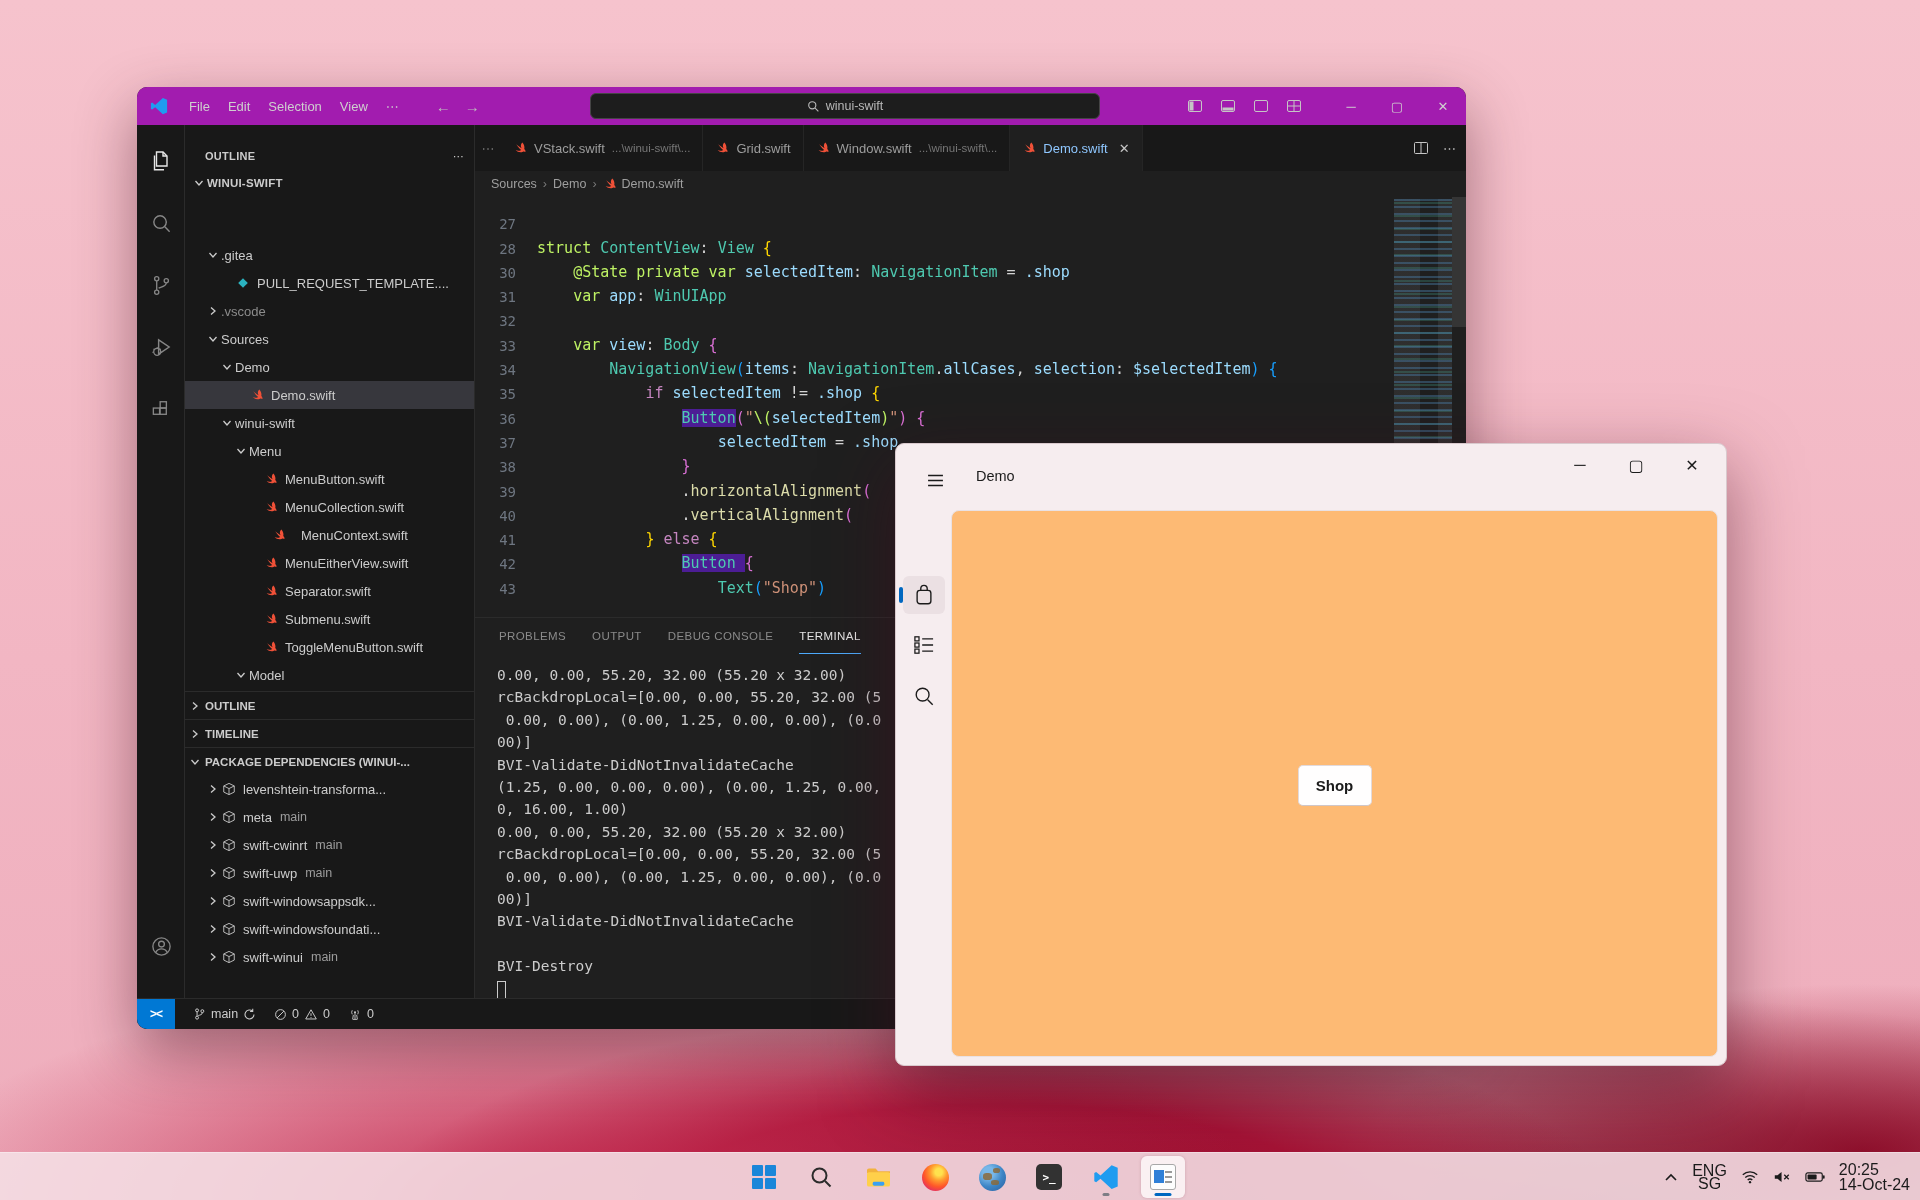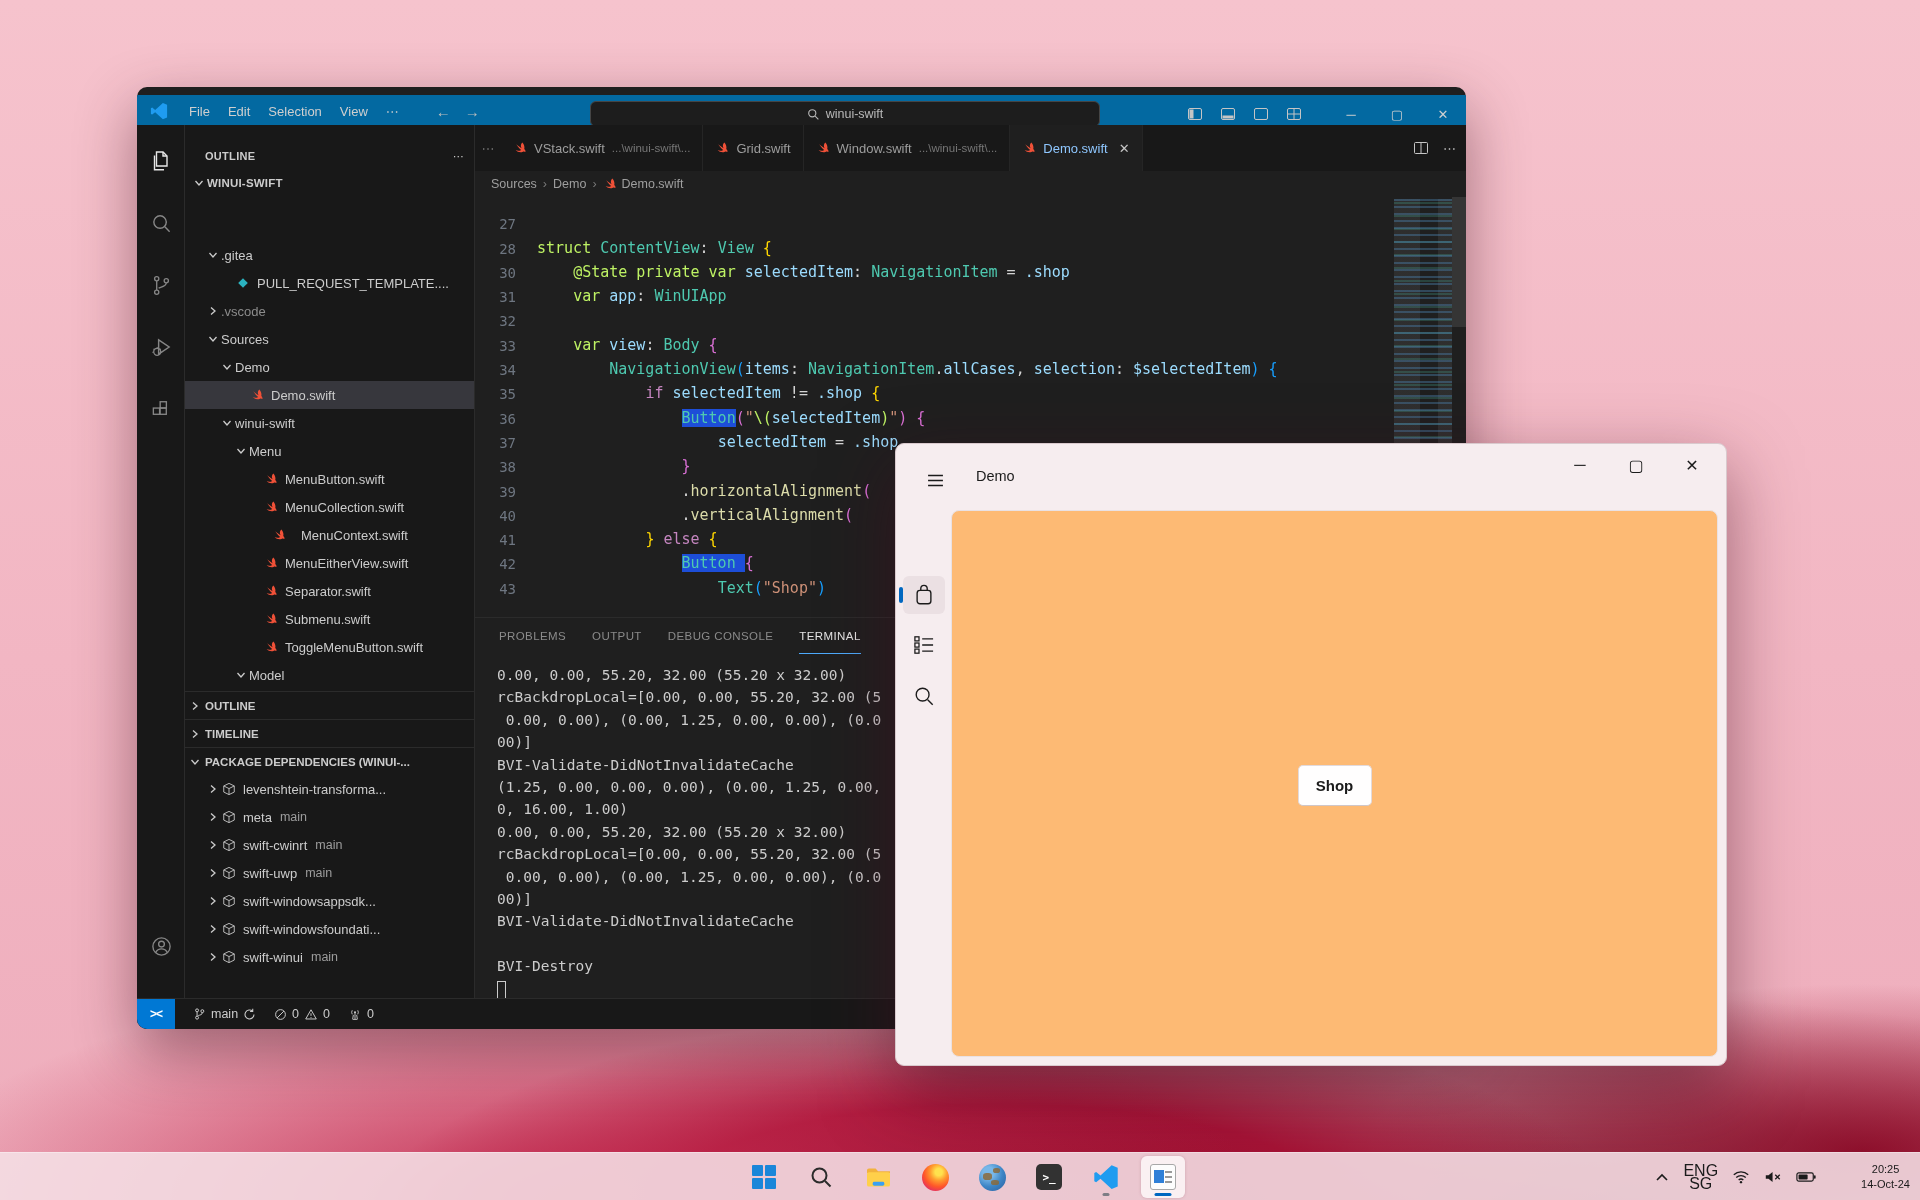--- a/index.html
+++ b/index.html
@@ -10,21 +10,21 @@
       radial-gradient(900px 300px at 52% 102%, #8e0f2c 0%, #a51336 40%, rgba(165,19,54,0) 70%),
       radial-gradient(1300px 340px at 78% 103%, #7d0d26 0%, rgba(125,13,38,0) 72%),
       radial-gradient(700px 240px at 97% 96%, #9c1130 0%, rgba(156,17,48,0) 70%),
       linear-gradient(180deg, #f6c3cd 0%, #f2b6c3 55%, #eeadbc 100%);
   }
 
   
   .vscode { position:absolute; left:137px; top:87px; width:1329px; height:942px; background:#1f1f1f;
     border-radius:10px; overflow:hidden; box-shadow:0 22px 60px rgba(60,10,25,.45); z-index:1;
     color:#cccccc; font-size:13px; }
-  .vs-titlebar { position:relative; height:32px; background:#0369a1; display:flex; align-items:center;margin-top:8px; }
+  .vs-titlebar { position:relative; height:38px; background:#a21caf; display:flex; align-items:center; }
   .vs-logo { width:18px; height:18px; margin-left:13px; }
   .vs-menus { display:flex; margin-left:12px; }
   .vs-menu { padding:4px 9px; color:#cfcfcf; font-size:13px; border-radius:5px; }
   .vs-navarrows { display:flex; gap:14px; margin-left:28px; color:#bdbdbd; font-size:15px; }
   .vs-search { position:absolute; left:453px; top:6px; width:510px; height:26px; background:#1d1d1d;
     border:1px solid #454545; border-radius:6px; display:flex; align-items:center; justify-content:center;
     color:#b8b8b8; gap:6px; font-size:12.5px; }
   .vs-layouticons { position:absolute; right:159px; top:0; height:38px; display:flex; align-items:center; gap:7px; }
   .vs-layouticons .li { width:26px; height:26px; display:flex; align-items:center; justify-content:center; border-radius:5px; }
   .vs-wincontrols { position:absolute; right:0; top:0; height:38px; display:flex; }
@@ -64,21 +64,21 @@
   .breadcrumb .sep { color:#7a7a7a; }
   .bc-item { display:flex; align-items:center; gap:5px; }
 
   .codearea { position:relative; height:420px; flex:none; overflow:hidden; font-family:"DejaVu Sans Mono",monospace; font-size:15px; }
   .codelines { position:absolute; top:11px; left:0; right:74px; }
   .cline { height:24.3px; display:flex; align-items:flex-end; white-space:pre; }
   .cline .lnum { width:62px; text-align:right; padding-right:21px; color:#6e7681; flex:none; font-size:14px; }
   .tk-kw{color:#bef264} .tk-ctl{color:#C586C0} .tk-ty{color:#4EC9B0} .tk-var{color:#9CDCFE}
   .tk-str{color:#CE9178} .tk-fn{color:#DCDCAA} .tk-p{color:#D4D4D4}
   .tk-b1{color:#FFD700} .tk-b2{color:#DA70D6} .tk-b3{color:#179FFF}
-  .tk-hl{background:#1d4ed8}
+  .tk-hl{background:#4c1d95}
   .minimap { position:absolute; right:14px; top:2px; width:58px; height:312px; opacity:.85;
     background:
       repeating-linear-gradient(180deg, rgba(86,156,214,.38) 0 2px, transparent 2px 7px),
       repeating-linear-gradient(180deg, transparent 0 3px, rgba(78,201,176,.25) 3px 5px, transparent 5px 13px),
       repeating-linear-gradient(90deg, rgba(212,212,212,.10) 0 26px, transparent 26px 44px); }
   .mm-scroll { position:absolute; right:0; top:0; width:14px; height:130px; background:rgba(121,121,121,.25); }
 
   
   .panel { flex:1; border-top:1px solid #2b2b2b; background:#1f1f1f; overflow:hidden; }
   .panel-tabs { height:36px; display:flex; align-items:center; gap:26px; padding-left:24px; font-size:11.5px;
@@ -129,21 +129,21 @@
   .globeapp { position:relative; width:27px; height:27px; border-radius:50%;
     background:radial-gradient(circle at 35% 32%, #79b7e8 0 22%, #3d85c6 55%, #2a5d9c 100%); overflow:hidden; }
   .globeapp i { position:absolute; background:#8a6a3c; border-radius:40%; opacity:.85; }
   .termico { width:26px; height:26px; background:#323232; border-radius:5px; color:#fff;
     font-family:"DejaVu Sans Mono",monospace; font-size:11px; font-weight:bold; display:flex; align-items:center; justify-content:center; }
   .demoico { width:26px; height:26px; background:#fdfdfd; border:1px solid #a8a8a8; border-radius:3px; position:relative; }
   .demoico b { position:absolute; left:3px; top:5px; width:10px; height:13px; background:#2f80d8; }
   .demoico i { position:absolute; right:3px; width:7px; height:2px; background:#9a9a9a; }
   .tb-tray { position:absolute; right:10px; top:0; height:48px; display:flex; align-items:center; gap:14px; color:#1b1b1b; }
   .tray-lang { text-align:center; font-size:16px; line-height:13px; }
-  .tray-clock { text-align:center; font-size:11px; line-height:15px;margin-left:31px; }
+  .tray-clock { text-align:left; font-size:16px; line-height:15px; }
   svg { display:block; }
 </style>
 </head>
 <body>
 
 <div class="desktop">
 
   <div class="vscode">
     <div class="vs-titlebar">
       <svg class="vs-logo" viewBox="0 0 24 24">

